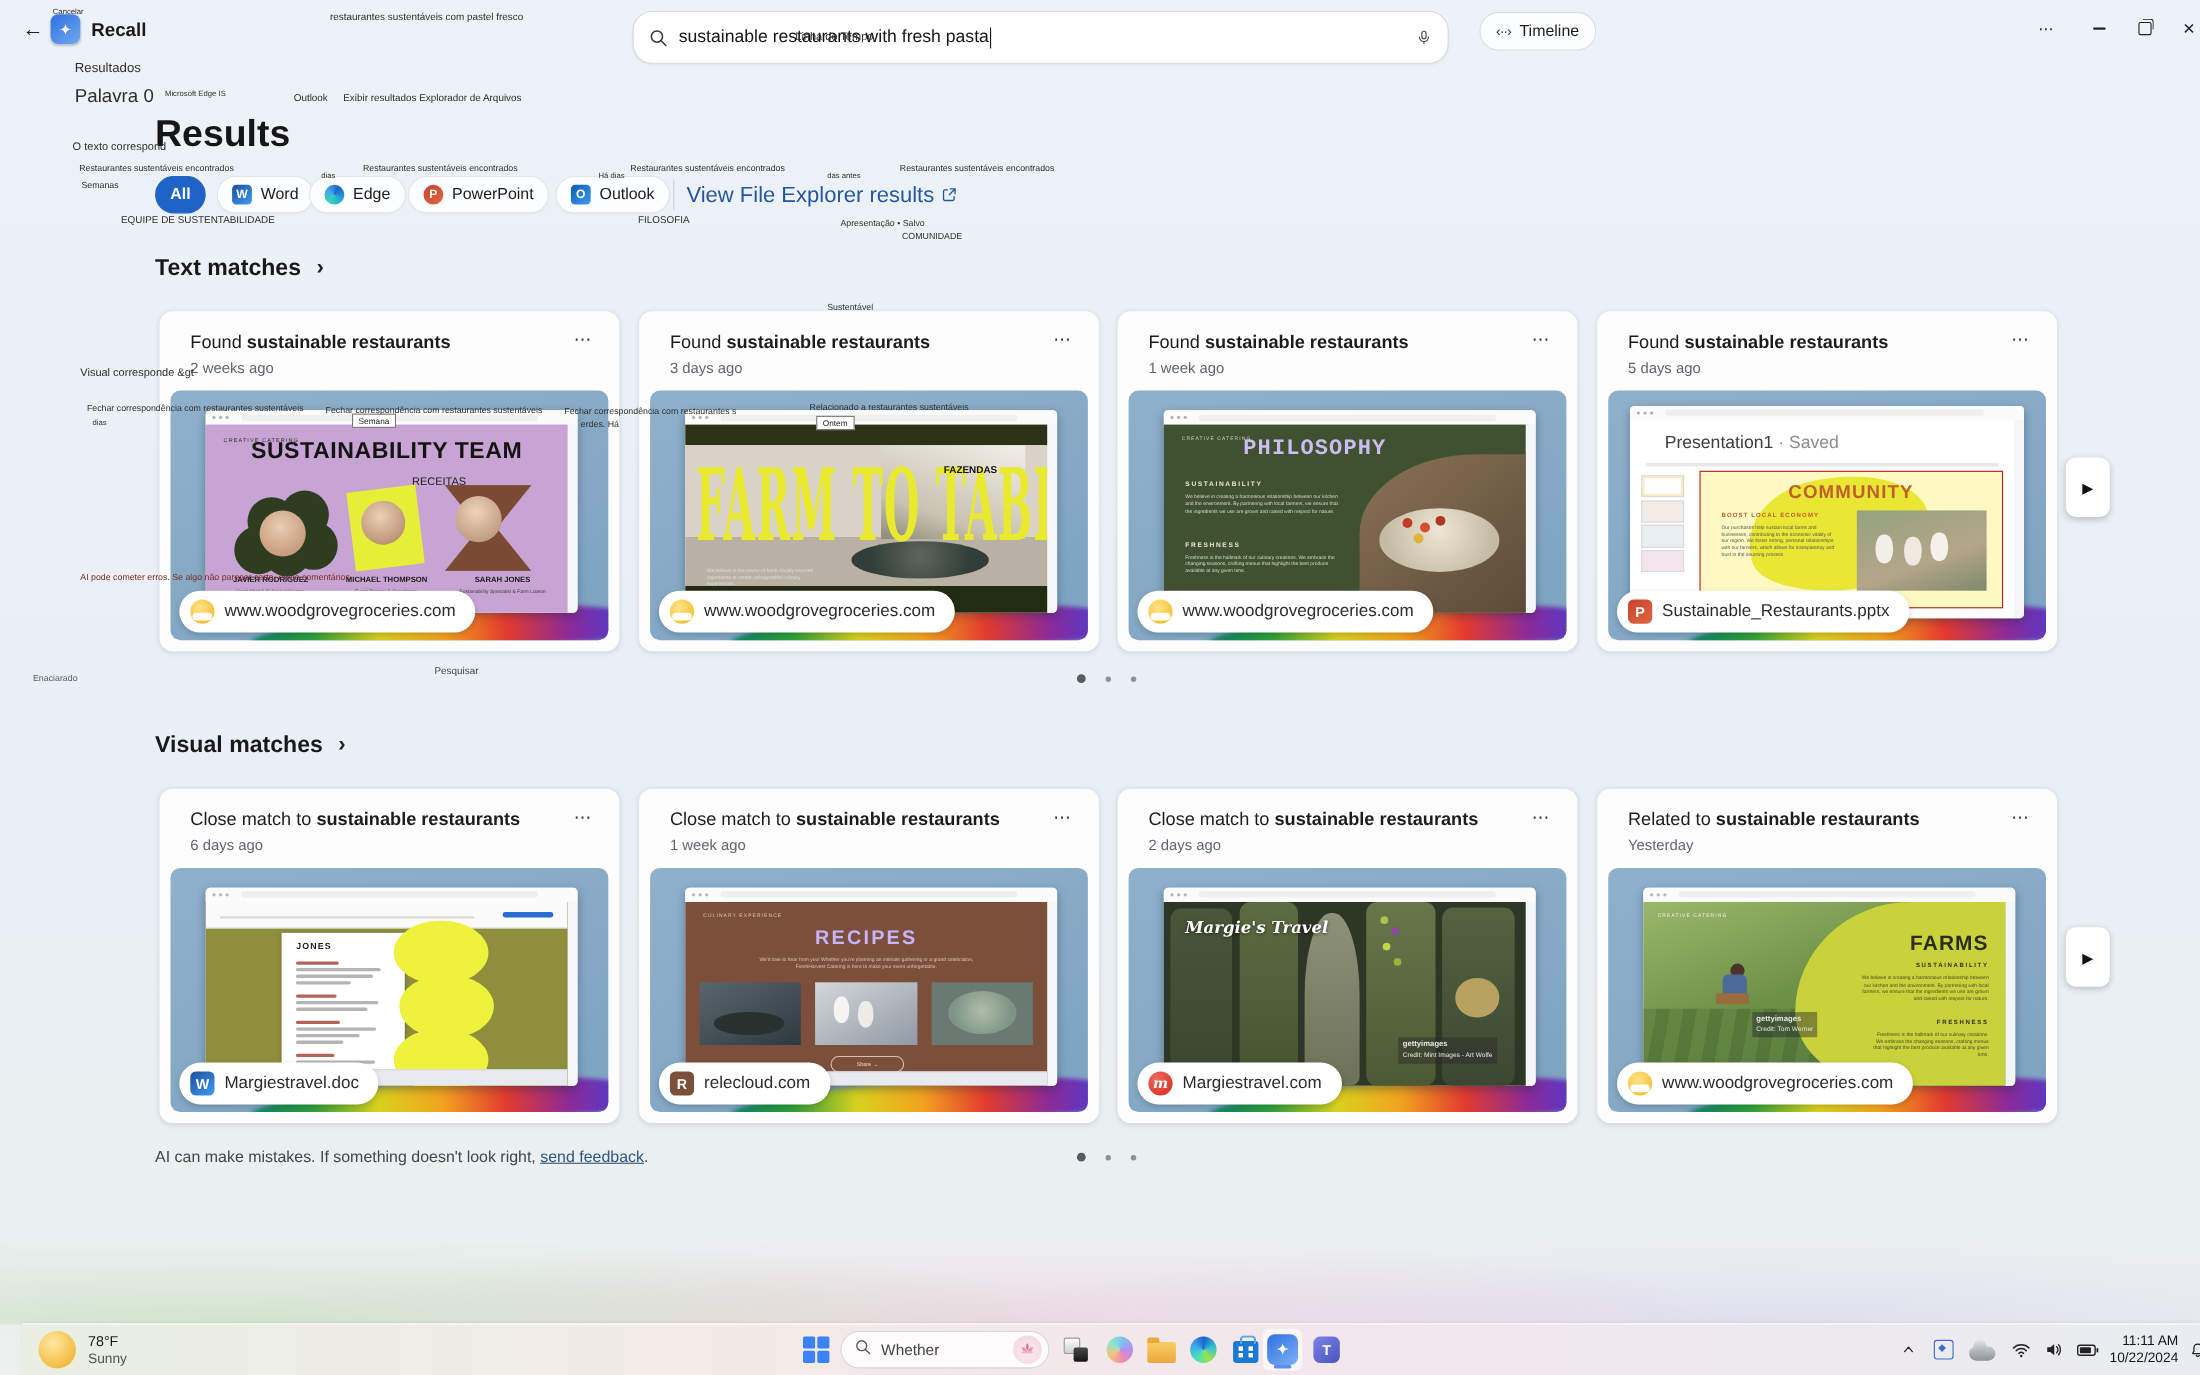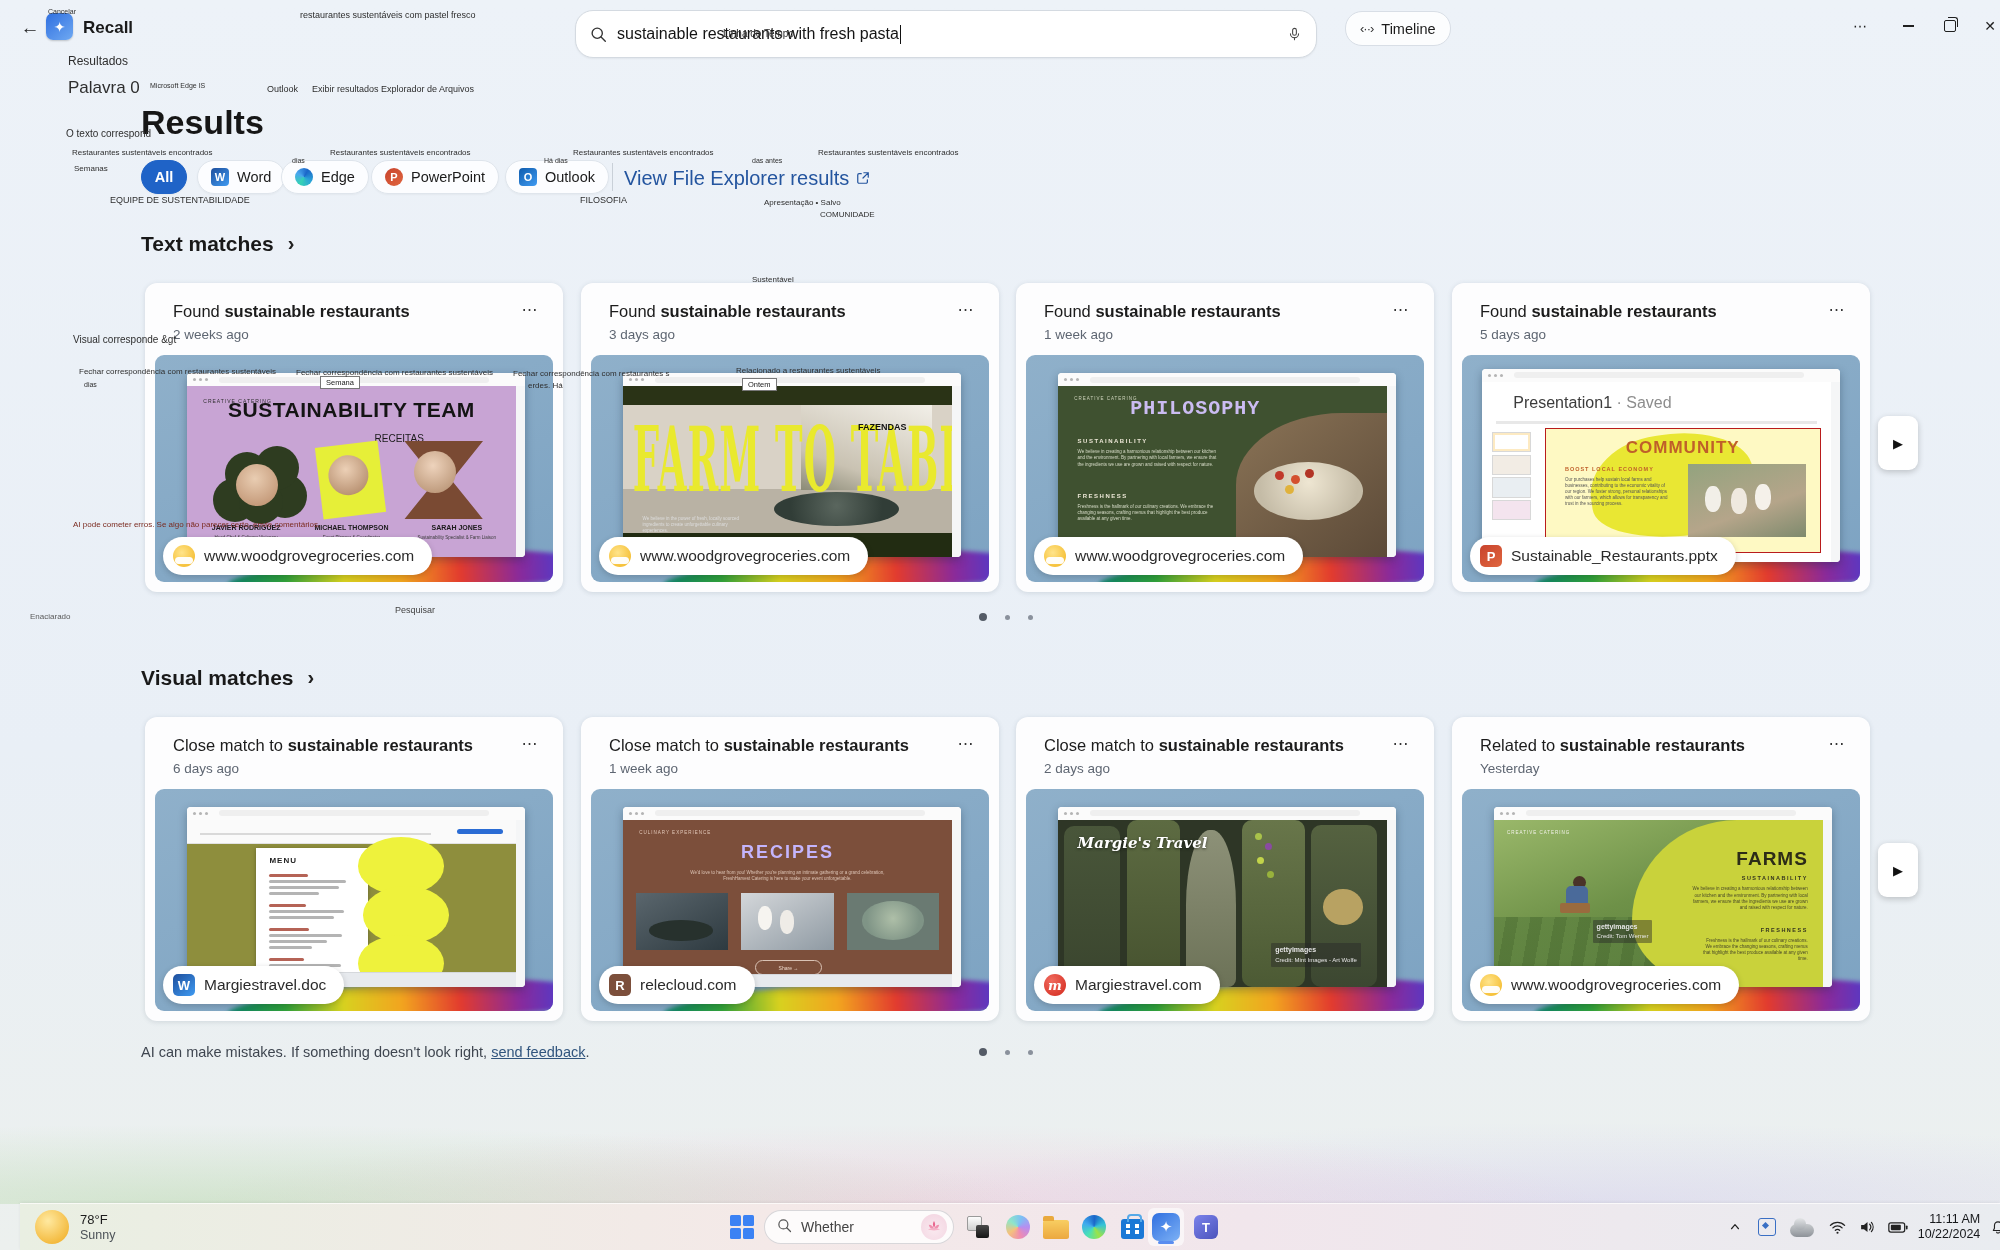--- a/index.html
+++ b/index.html
@@ -400,21 +400,21 @@
             <span class="bdot"></span>
             <span class="burl"></span>
           </div>
         <div class="brail"></div>
         <div class="bbody" style="background:#8e8e3d;">
           <div class="abs" style="left:0;right:0;top:0;height:14%;background:#fafafa;border-bottom:1px solid #e2e2e2;">
             <div class="abs" style="left:4%;top:55%;width:70%;height:2px;background:#d9d9d9;"></div>
             <div class="abs" style="right:4%;top:40%;width:14%;height:5px;border-radius:3px;background:#2b6cd4;"></div>
           </div>
           <div class="abs" style="left:21%;top:17%;width:34%;bottom:8%;background:#fff;box-shadow:0 1px 4px rgba(0,0,0,.3);color:#777;">
-            <div class="tiny" style="left:12%;top:6%;font-size:8px;font-weight:800;color:#1d1d1d;letter-spacing:1px;">MENU</div>
+            <div class="tiny" style="left:12%;top:6%;font-size:8px;font-weight:800;color:#1d1d1d;letter-spacing:1px;">JONES</div>
             <div class="abs" style="left:12%;top:18%;right:14%;">
               <div class="tl" style="width:46%;background:#a23c2c;opacity:.8;"></div>
                 <div class="tl" style="width:92%;"></div>
                 <div class="tl" style="width:84%;"></div>
                 <div class="tl" style="width:60%;"></div>
               <div class="tl" style="width:44%;background:#a23c2c;opacity:.8;margin-top:9px;"></div>
                 <div class="tl" style="width:90%;"></div>
                 <div class="tl" style="width:78%;"></div>
               <div class="tl" style="width:48%;background:#a23c2c;opacity:.8;margin-top:9px;"></div>
                 <div class="tl" style="width:88%;"></div>

